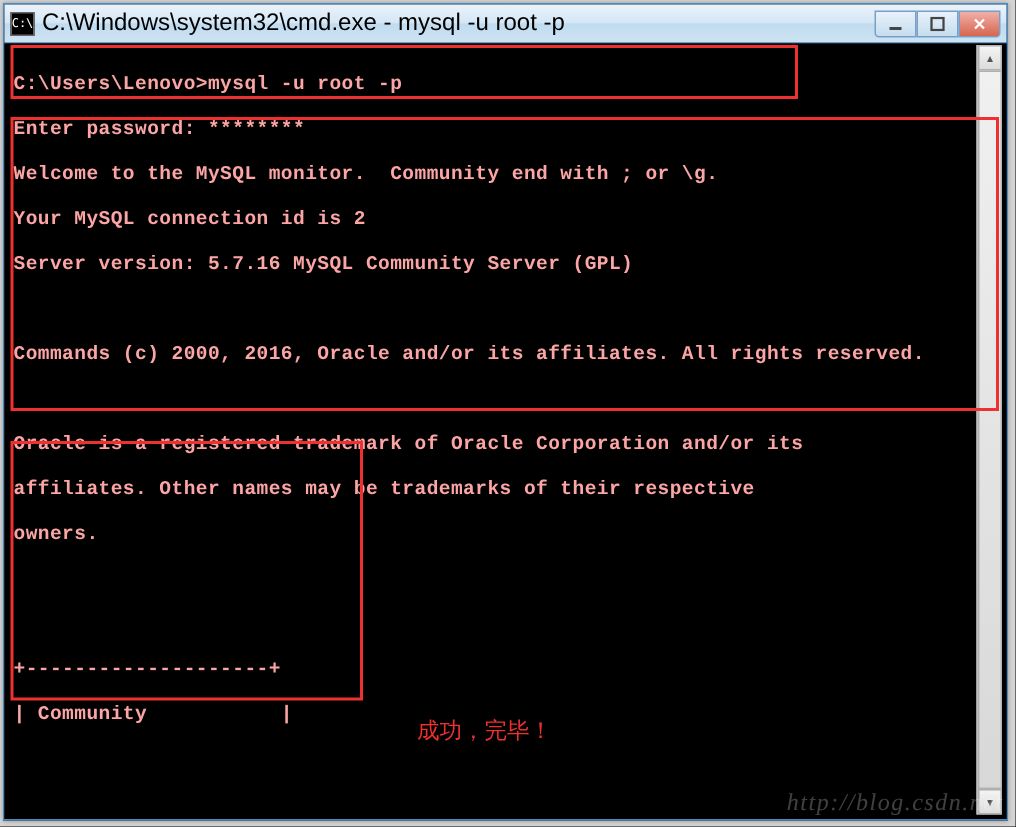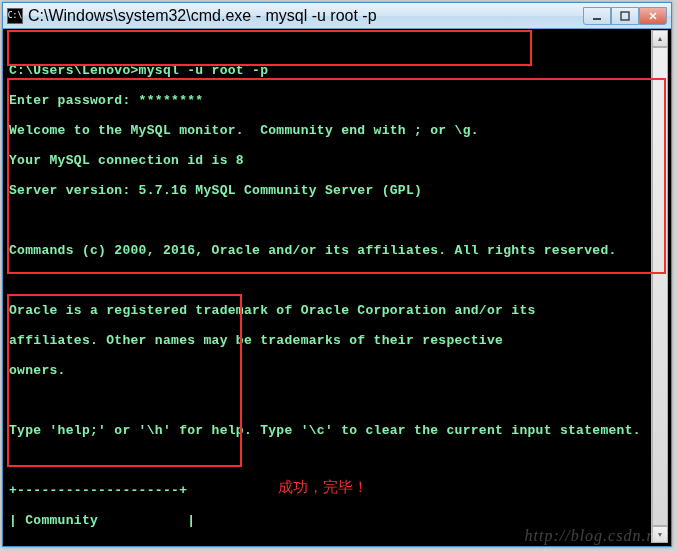--- a/index.html
+++ b/index.html
@@ -71,25 +71,25 @@
       color: #fff;
     }
     .win-btn svg { width: 10px; height: 10px; }
     .terminal {
       position: absolute;
       top: 26px;
       left: 0;
       right: 0;
       bottom: 0;
       background: #000;
-      padding: 19px 6px;
+      padding: 4px 6px;
       font-family: "Courier New", "Lucida Console", monospace;
       font-size: 13px;
       line-height: 15px;
-      color: #86efac;
+      color: #fca5a5;
       white-space: pre;
       overflow: hidden;
     }
     .terminal .line { white-space: pre; font-weight: bold; letter-spacing: 0.3px; }
     .redbox {
       position: absolute;
       border: 2px solid #ee3030;
       pointer-events: none;
     }
     .redbox.b1 { top: 30px; left: 7px; width: 525px; height: 36px; }
@@ -166,30 +166,29 @@
             <path d="M2 2 L8 8 M8 2 L2 8" stroke="#fff" stroke-width="1.5"></path>
           </svg>
       </div>
     </div>
   </div>
 
   <div class="terminal">
 <div class="line">C:\Users\Lenovo&gt;mysql -u root -p</div>
 <div class="line">Enter password: ********</div>
 <div class="line">Welcome to the MySQL monitor.  Community end with ; or \g.</div>
-<div class="line">Your MySQL connection id is 8</div>
+<div class="line">Your MySQL connection id is 2</div>
 <div class="line">Server version: 5.7.16 MySQL Community Server (GPL)</div>
 <div class="line"> </div>
 <div class="line">Commands (c) 2000, 2016, Oracle and/or its affiliates. All rights reserved.</div>
 <div class="line"> </div>
 <div class="line">Oracle is a registered trademark of Oracle Corporation and/or its</div>
 <div class="line">affiliates. Other names may be trademarks of their respective</div>
 <div class="line">owners.</div>
 <div class="line"> </div>
-<div class="line">Type 'help;' or '\h' for help. Type '\c' to clear the current input statement.</div>
 <div class="line"> </div>
 <div class="line">+--------------------+</div>
 <div class="line">| Community           |</div>
 
 
 
 
 
 
 

